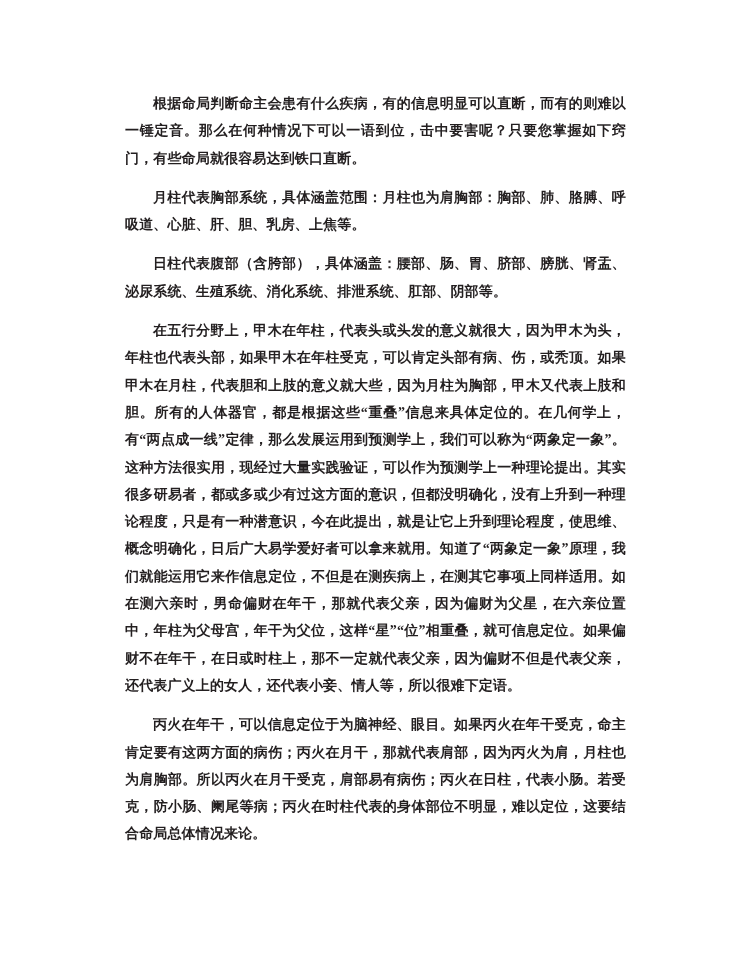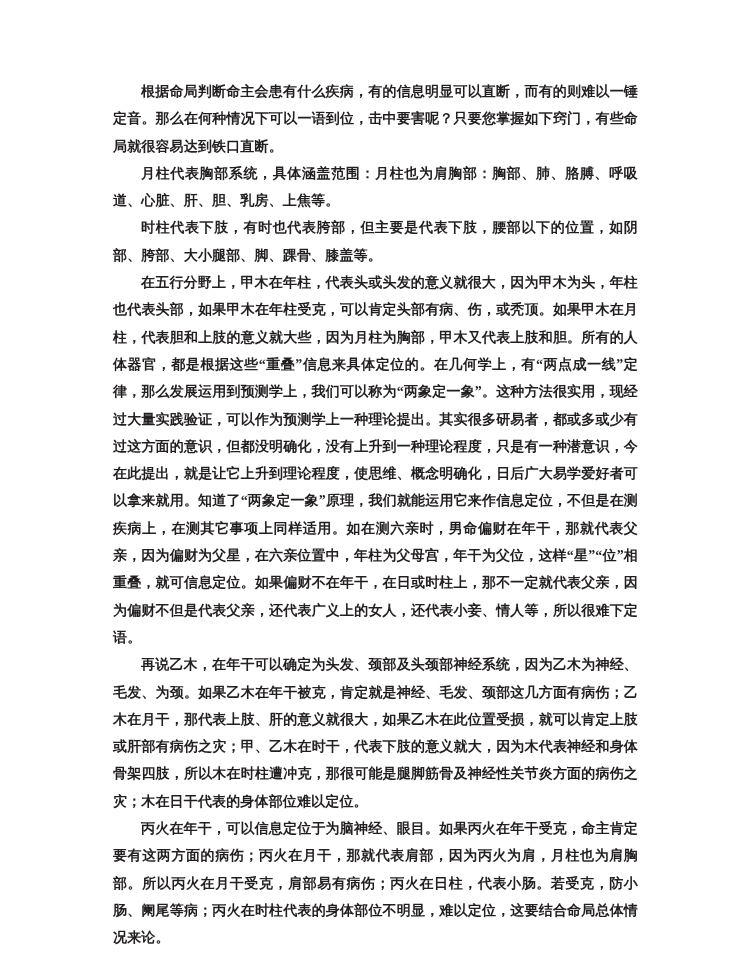--- a/index.html
+++ b/index.html
@@ -21,21 +21,21 @@
     background: #ffffff;
     box-sizing: border-box;
   }
   #doc-body {
     position: absolute;
     left: 113px;
     top: 78px;
     width: 525px;
   }
   .para {
-    margin: 0;
+    margin: 12px;
     padding: 0;
     font-family: "Liberation Serif", "DejaVu Serif", serif;
     font-size: 14.0px;
     line-height: 27.3px;
     color: #231f20;
     text-align: justify;
     text-justify: inter-ideograph;
     text-indent: 2em;
     font-weight: 600;
     letter-spacing: 0.15px;
@@ -43,19 +43,18 @@
     -webkit-font-smoothing: antialiased;
   }
 </style>
 </head>
 <body>
 
 <div id="page">
   <div id="doc-body">
     <p class="para">根据命局判断命主会患有什么疾病，有的信息明显可以直断，而有的则难以一锤定音。那么在何种情况下可以一语到位，击中要害呢？只要您掌握如下窍门，有些命局就很容易达到铁口直断。</p>
     <p class="para">月柱代表胸部系统，具体涵盖范围：月柱也为肩胸部：胸部、肺、胳膊、呼吸道、心脏、肝、胆、乳房、上焦等。</p>
-    <p class="para">时柱代表下肢，有时也代表胯部，但主要是代表下肢，腰部以下的位置，如阴部、胯部、大小腿部、脚、踝骨、膝盖等。</p>
+    <p class="para">日柱代表腹部（含胯部），具体涵盖：腰部、肠、胃、脐部、膀胱、肾盂、泌尿系统、生殖系统、消化系统、排泄系统、肛部、阴部等。</p>
     <p class="para">在五行分野上，甲木在年柱，代表头或头发的意义就很大，因为甲木为头，年柱也代表头部，如果甲木在年柱受克，可以肯定头部有病、伤，或秃顶。如果甲木在月柱，代表胆和上肢的意义就大些，因为月柱为胸部，甲木又代表上肢和胆。所有的人体器官，都是根据这些“重叠”信息来具体定位的。在几何学上，有“两点成一线”定律，那么发展运用到预测学上，我们可以称为“两象定一象”。这种方法很实用，现经过大量实践验证，可以作为预测学上一种理论提出。其实很多研易者，都或多或少有过这方面的意识，但都没明确化，没有上升到一种理论程度，只是有一种潜意识，今在此提出，就是让它上升到理论程度，使思维、概念明确化，日后广大易学爱好者可以拿来就用。知道了“两象定一象”原理，我们就能运用它来作信息定位，不但是在测疾病上，在测其它事项上同样适用。如在测六亲时，男命偏财在年干，那就代表父亲，因为偏财为父星，在六亲位置中，年柱为父母宫，年干为父位，这样“星”“位”相重叠，就可信息定位。如果偏财不在年干，在日或时柱上，那不一定就代表父亲，因为偏财不但是代表父亲，还代表广义上的女人，还代表小妾、情人等，所以很难下定语。</p>
-    <p class="para">再说乙木，在年干可以确定为头发、颈部及头颈部神经系统，因为乙木为神经、毛发、为颈。如果乙木在年干被克，肯定就是神经、毛发、颈部这几方面有病伤；乙木在月干，那代表上肢、肝的意义就很大，如果乙木在此位置受损，就可以肯定上肢或肝部有病伤之灾；甲、乙木在时干，代表下肢的意义就大，因为木代表神经和身体骨架四肢，所以木在时柱遭冲克，那很可能是腿脚筋骨及神经性关节炎方面的病伤之灾；木在日干代表的身体部位难以定位。</p>
     <p class="para">丙火在年干，可以信息定位于为脑神经、眼目。如果丙火在年干受克，命主肯定要有这两方面的病伤；丙火在月干，那就代表肩部，因为丙火为肩，月柱也为肩胸部。所以丙火在月干受克，肩部易有病伤；丙火在日柱，代表小肠。若受克，防小肠、阑尾等病；丙火在时柱代表的身体部位不明显，难以定位，这要结合命局总体情况来论。</p>
 
   </div>
 </div>
 
 </body></html>

